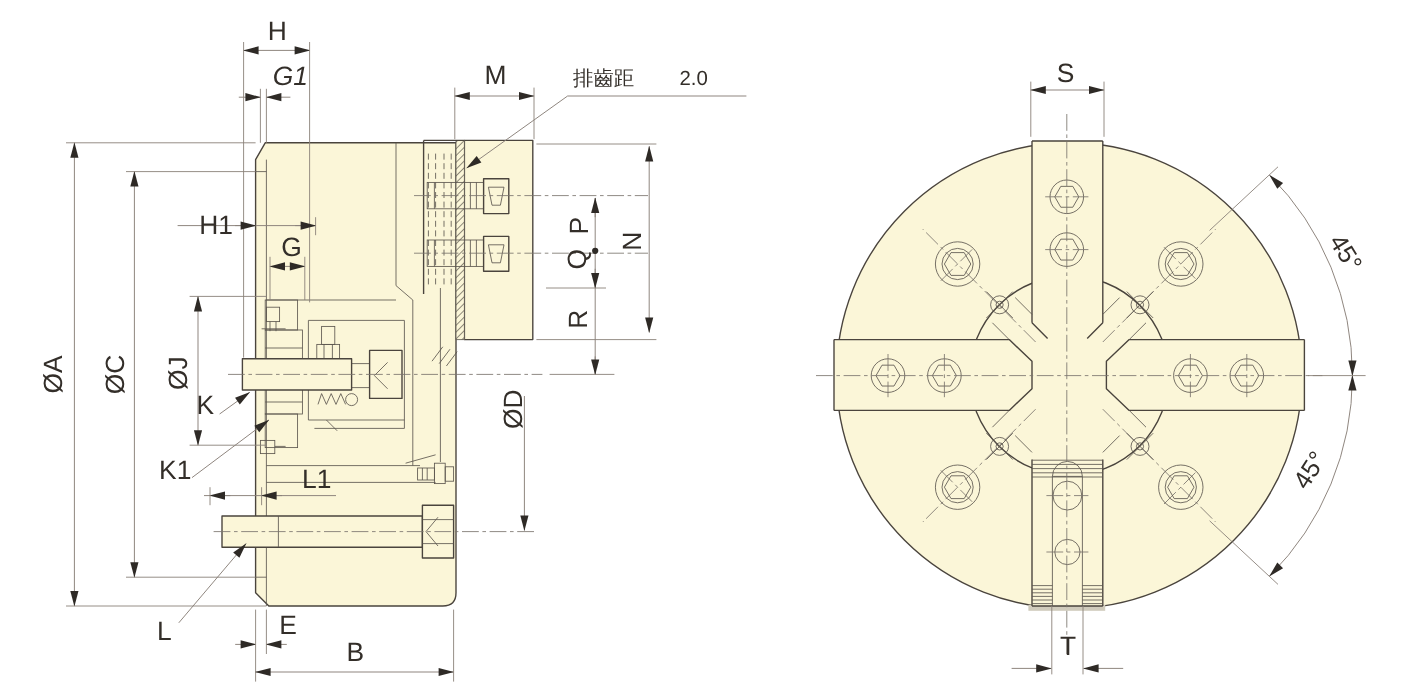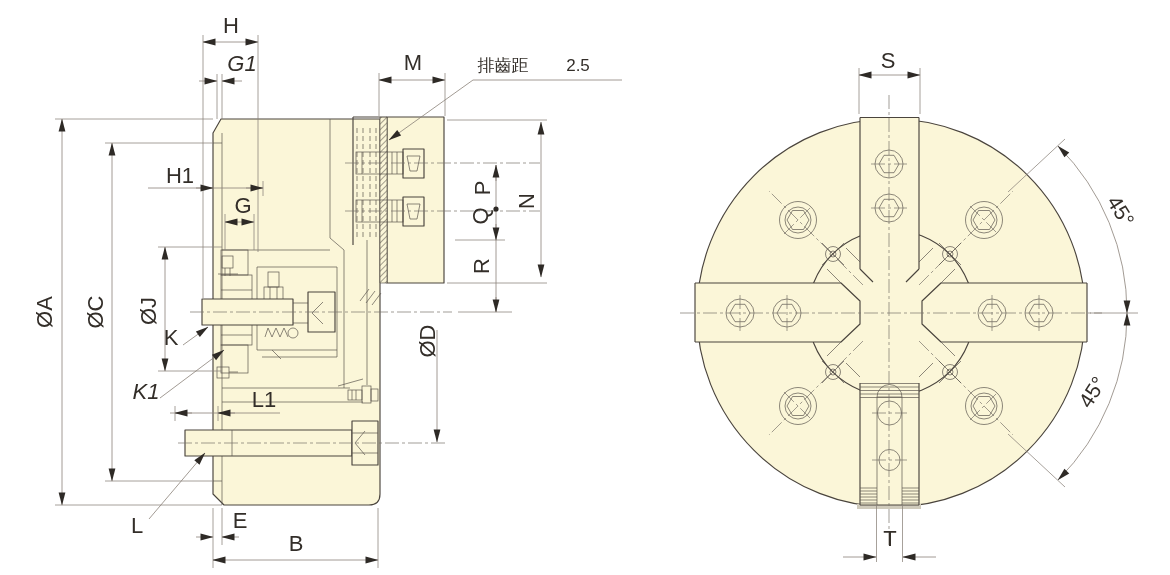--- a/index.html
+++ b/index.html
@@ -278,28 +278,28 @@
     <path class="dim" d="M1058,146 A236,236 0 0 1 1127,313" marker-start="url(#ah)" marker-end="url(#ah)"></path>
     <path class="dim" d="M1127,313 A236,236 0 0 1 1058,480" marker-start="url(#ah)" marker-end="url(#ah)"></path>
     <path class="ext" d="M1008,192 L1065,139 M1090,313 H1138 M1008,434 L1065,487"></path>
   </g>
 </svg>
 
 <div class="lbl" style="left:231px;top:26px;">H</div>
 <div class="lbl" style="left:242px;top:64px;font-style:italic;">G1</div>
 <div class="lbl" style="left:413px;top:63px;">M</div>
 <div class="lbl cjk" style="left:503px;top:65px;">排齒距</div>
-<div class="lbl cjk" style="left:578px;top:65px;">2.5</div>
-<div class="lbl" style="left:180px;top:176px;">H1</div>
+<div class="lbl cjk" style="left:578px;top:65px;">2.0</div>
+<div class="lbl" style="left:180px;top:188px;">H1</div>
 <div class="lbl" style="left:243px;top:206px;">G</div>
 <div class="lbl rot" style="left:45px;top:312px;">ØA</div>
 <div class="lbl rot" style="left:96px;top:312px;">ØC</div>
 <div class="lbl rot" style="left:149px;top:311px;">ØJ</div>
 <div class="lbl" style="left:171px;top:338px;">K</div>
-<div class="lbl" style="left:146px;top:392px;font-style:italic;">K1</div>
+<div class="lbl" style="left:146px;top:392px;">K1</div>
 <div class="lbl" style="left:264px;top:400px;text-align:right;">L1</div>
 <div class="lbl rot" style="left:428px;top:341px;">ØD</div>
 <div class="lbl rot" style="left:483px;top:188px;">P</div>
 <div class="lbl rot" style="left:481px;top:216px;">Q</div>
 <div class="lbl rot" style="left:527px;top:201px;">N</div>
 <div class="lbl rot" style="left:482px;top:266px;">R</div>
 <div class="lbl" style="left:137px;top:526px;">L</div>
 <div class="lbl" style="left:240px;top:521px;">E</div>
 <div class="lbl" style="left:296px;top:544px;">B</div>
 <div class="lbl" style="left:888px;top:61px;">S</div>

